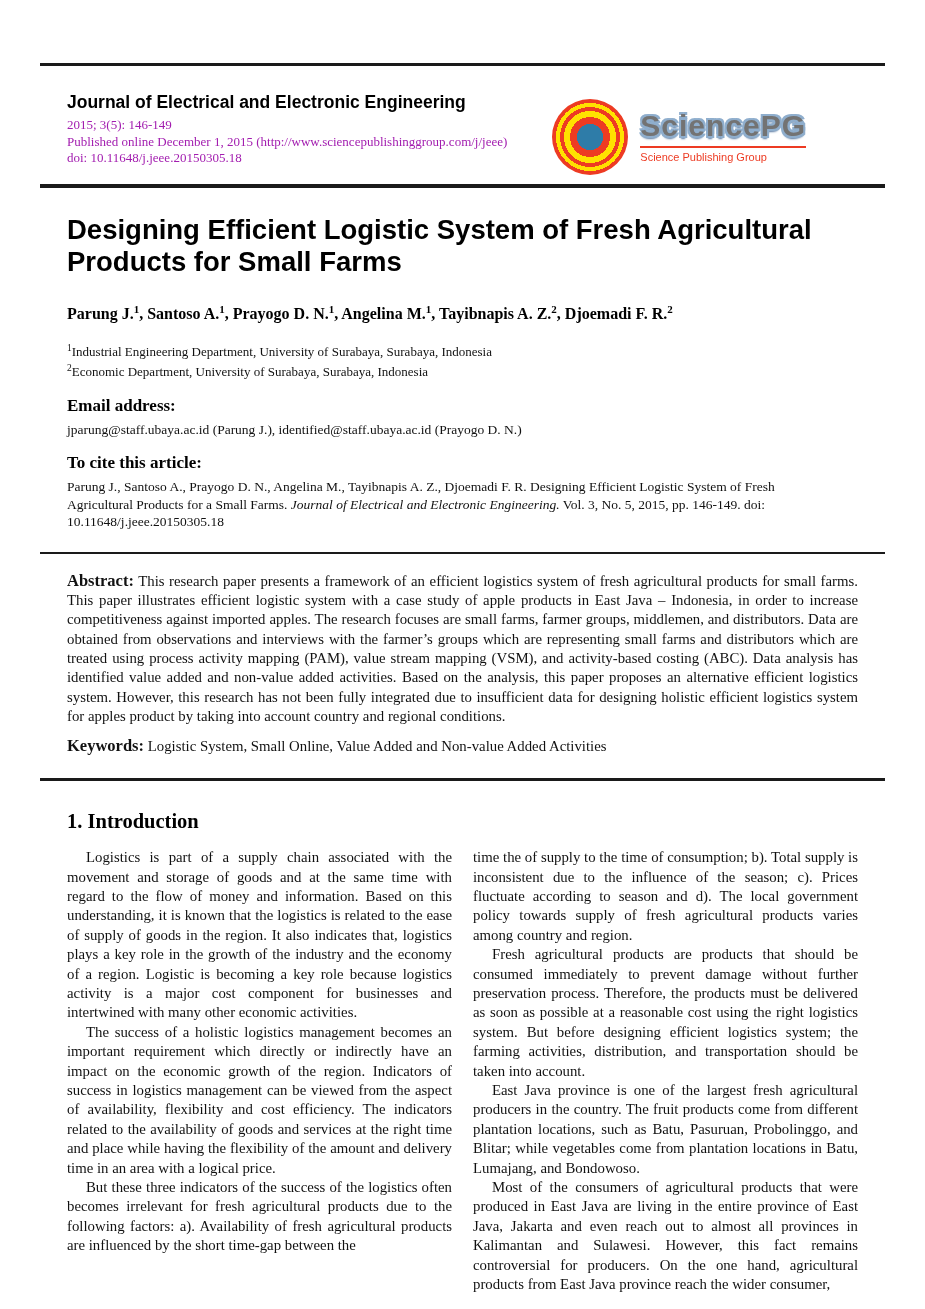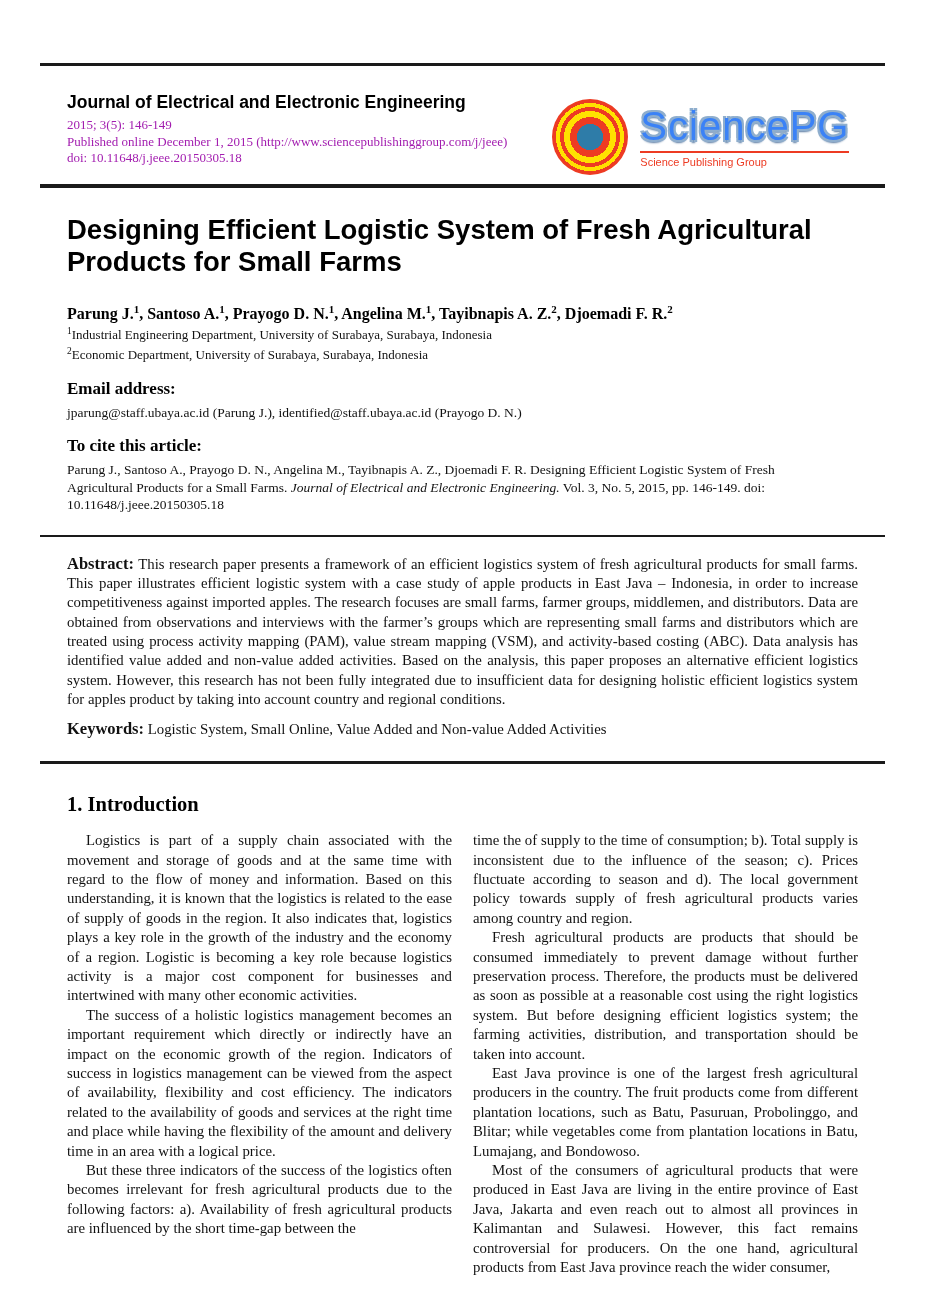--- a/index.html
+++ b/index.html
@@ -36,40 +36,40 @@
         #2E7CA8 0 13px,
         #ED3B23 13px 20px,
         #FFE100 20px 26px,
         #ED3B23 26px 30px,
         #FFE100 30px 34px,
         #ED3B23 34px 38px);
   }
   .logo-text { display: flex; flex-direction: column; }
   .logo-brand {
     font-family: "Liberation Sans", sans-serif;
-    font-weight: normal; font-size: 40px; letter-spacing: 1px;
-    color: #3b82f6;
+    font-weight: bold; font-size: 30px; letter-spacing: 1px;
+    color: #737373;
     text-shadow: -2px -2px 0 #8FAECD, 2px -2px 0 #8FAECD, -2px 2px 0 #8FAECD, 2px 2px 0 #8FAECD, 0 3px 2px #5577A0;
     line-height: 1;
   }
   .logo-sep { height: 2px; background: #ED3B23; margin: 5px 0 4px 0; }
   .logo-tagline {
     font-family: "Liberation Sans", sans-serif;
     font-size: 11px; color: #ED3B23; line-height: 1;
   }
 
   
   .article-title {
     font-family: "Liberation Sans", sans-serif;
     font-weight: bold; font-size: 27.5px; line-height: 1.16;
     color: #000; margin: 26px 0 0 0;
   }
   .authors { font-size: 16px; font-weight: bold; margin: 25px 0 0 0; color: #000; }
   .authors sup { font-size: 11px; }
-  .affiliations { font-size: 13px; line-height: 17px; }
+  .affiliations { margin-top: 17px; font-size: 13px; line-height: 17px; }
   .affiliations sup { font-size: 9.5px; }
 
   .block-heading { font-size: 17px; font-weight: bold; margin: 15px 0 0 0; color: #000; }
   .small-text { font-size: 13.5px; line-height: 17.5px; margin-top: 5px; }
   .cite-text { max-width: 740px; }
 
   
   .abstract {
     margin-top: 17px; font-size: 14.8px; line-height: 19.3px;
     text-align: justify;

